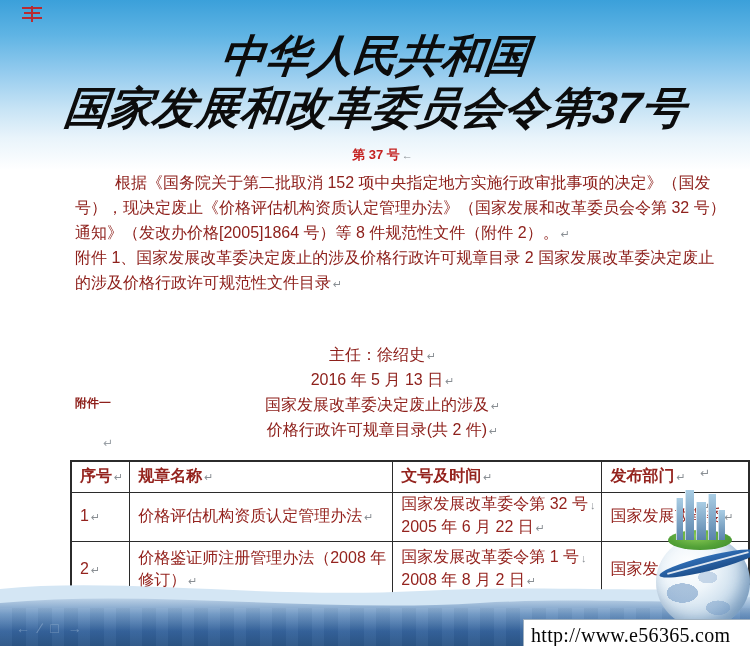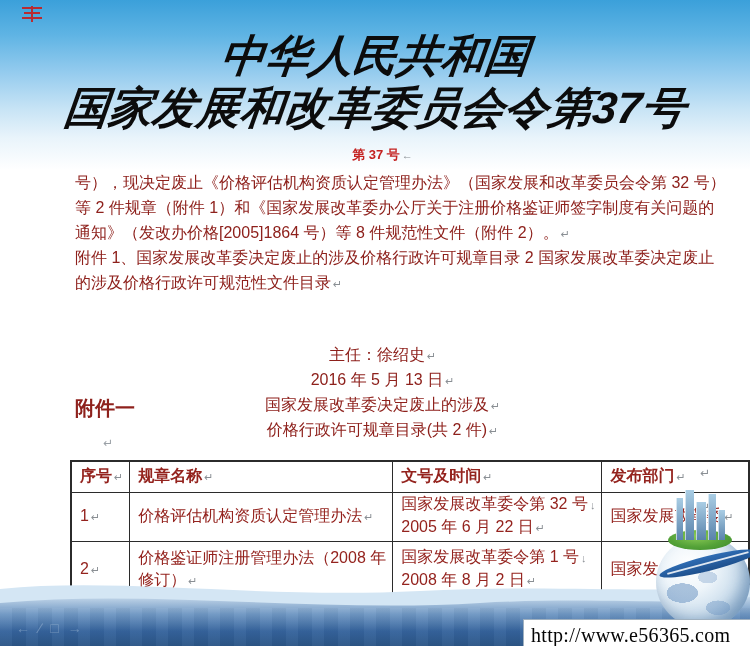--- a/index.html
+++ b/index.html
@@ -23,21 +23,21 @@
   .order-no{position:absolute;left:75px;top:146px;width:615px;text-align:center;font-size:13px;font-weight:bold;color:#c42120;}
   
   .bodyblock{position:absolute;left:75px;top:170px;width:615px;color:#8e211c;font-size:16px;line-height:25px;white-space:nowrap;}
   .bl{height:25px;}
   .bl.indent{padding-left:40px;}
   .centerline{position:absolute;left:75px;width:615px;text-align:center;color:#8e211c;font-size:16px;white-space:nowrap;}
   .sig{top:345px;}
   .dateline{top:370px;}
   .annex1{top:395px;}
   .annex2{top:420px;}
-  .annex-label{position:absolute;left:75px;top:395px;color:#8e211c;font-size:20px;font-weight:bold;}
+  .annex-label{position:absolute;left:75px;top:395px;color:#8e211c;font-size:12px;font-weight:bold;}
   .pmark{color:#8a8f94;font-size:11px;margin-left:2px;font-weight:normal;}
   .lbmark{color:#8a8f94;font-size:11px;margin-left:2px;font-weight:normal;}
   .stray-mark{position:absolute;left:103px;top:436px;color:#9aa0a6;font-size:12px;}
   .side-mark{position:absolute;color:#8a8f94;font-size:12px;}
   
   table.reg{position:absolute;left:70px;top:460px;border-collapse:collapse;table-layout:fixed;background:#fff;color:#94231e;font-size:16px;}
   table.reg td,table.reg th{border:1px solid #2b2b2b;padding:0 6px 2px 8px;text-align:left;vertical-align:middle;font-weight:normal;overflow:hidden;white-space:nowrap;}
   table.reg{border:2px solid #2b2b2b;}
   table.reg th{font-weight:bold;height:28px;}
   .c-no{width:37px;}.c-name{width:243px;}.c-doc{width:162px;}.c-dept{width:140px;}
@@ -83,22 +83,22 @@
   <div class="corner-mark"></div>
 
   <div class="title">
     <span class="t">中华人民共和国</span>
     <span class="t">国家发展和改革委员会令第37号</span>
   </div>
 
   <div class="order-no"><span>第 37 号</span><span class="pmark">←</span></div>
 
   <div class="bodyblock">
+    <div class="bl indent">根据《国务院关于第二批取消 152 项中央指定地方实施行政审批事项的决定》（国发</div>
     <div class="bl">号），现决定废止《价格评估机构资质认定管理办法》（国家发展和改革委员会令第 32 号）</div>
-    <div class="bl">等 2 件规章（附件 1）和《国家发展改革委办公厅关于注册价格鉴证师签字制度有关问题的</div>
     <div class="bl"><span>通知》（发改办价格[2005]1864 号）等 8 件规范性文件（附件 2）。</span><span class="pmark">↵</span></div>
     <div class="bl">附件 1、国家发展改革委决定废止的涉及价格行政许可规章目录 2 国家发展改革委决定废止</div>
     <div class="bl"><span>的涉及价格行政许可规范性文件目录</span><span class="pmark">↵</span></div>
   </div>
 
   <div class="centerline sig"><span>主任：徐绍史</span><span class="pmark">↵</span></div>
   <div class="centerline dateline"><span>2016 年 5 月 13 日</span><span class="pmark">↵</span></div>
 
   <div class="annex-label">附件一</div>
   <div class="centerline annex1"><span>国家发展改革委决定废止的涉及</span><span class="pmark">↵</span></div>

